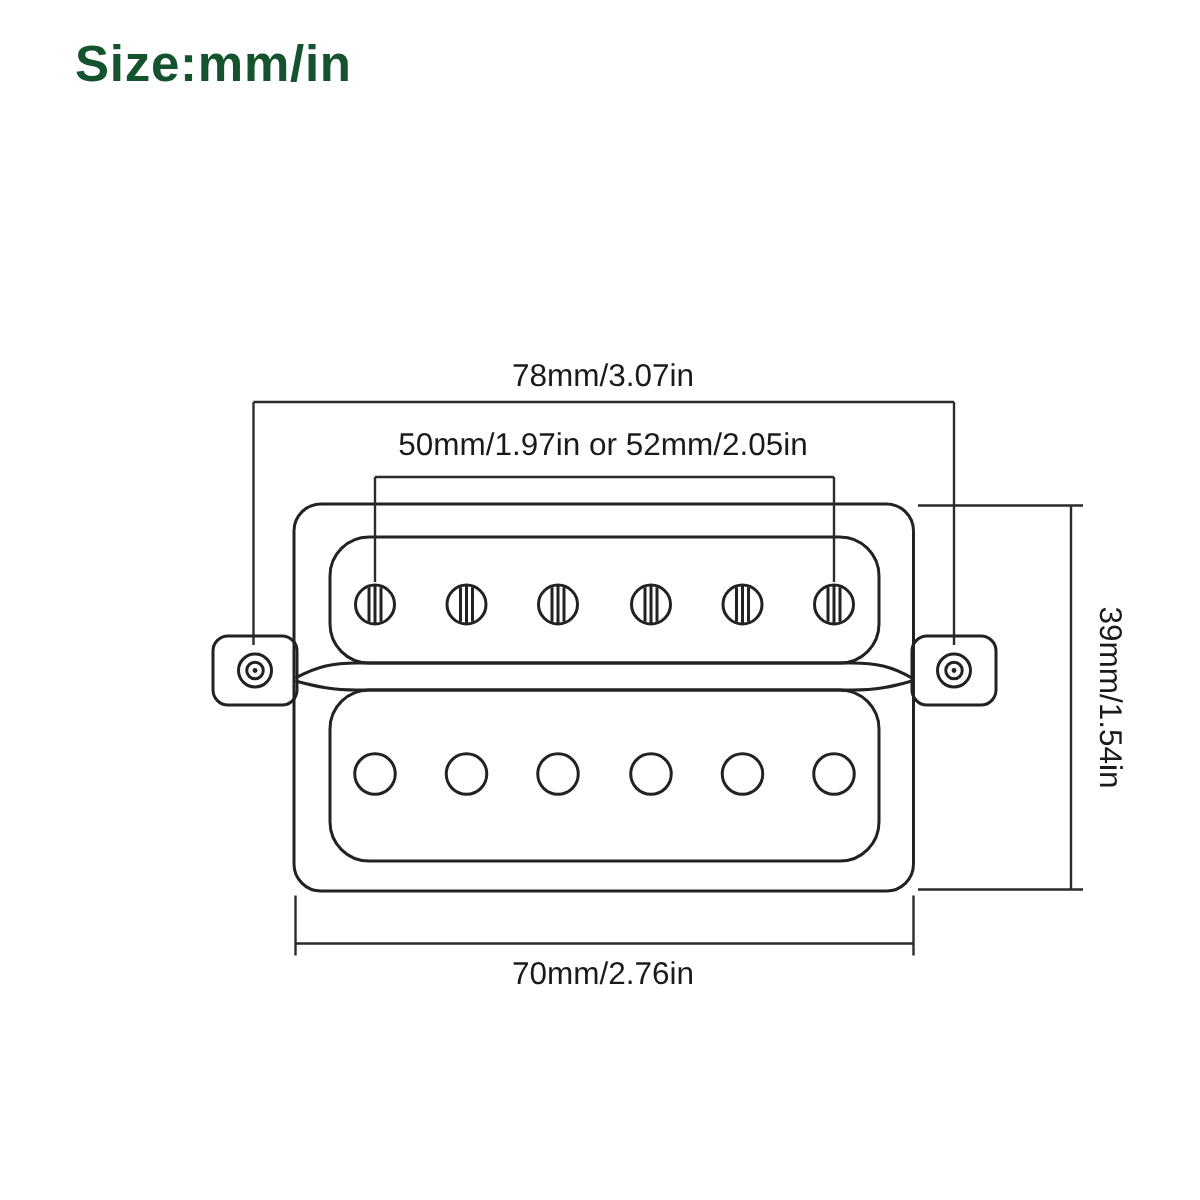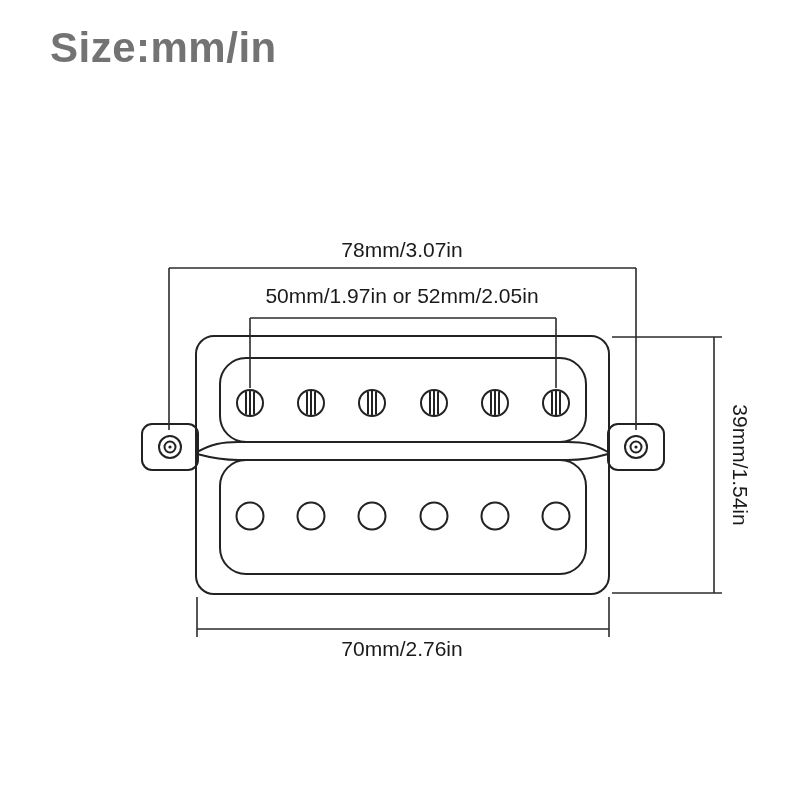--- a/index.html
+++ b/index.html
@@ -12,23 +12,23 @@
     position: relative;
     width: 800px;
     height: 800px;
     background: #ffffff;
     overflow: hidden;
   }
   .page-title {
     position: absolute;
     left: 50px;
     top: 24px;
-    font-size: 42px;
+    font-size: 34px;
     font-weight: 800;
-    color: #737373;
+    color: #14532d;
     letter-spacing: 0.5px;
   }
   svg {
     position: absolute;
     left: 0;
     top: 0;
   }
   .draw { stroke: #222222; stroke-width: 2; fill: none; }
   .draw-thin { stroke: #222222; stroke-width: 2; fill: none; }
   .dim { stroke: #2b2b2b; stroke-width: 1.6; fill: none; }

